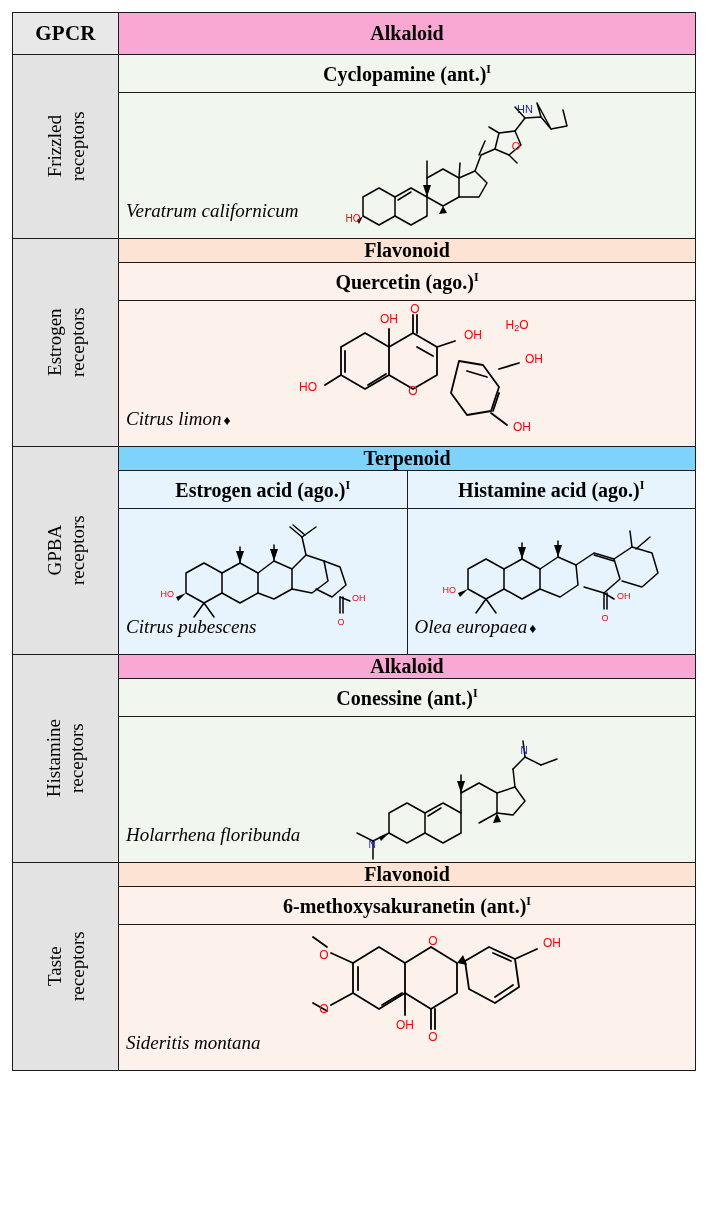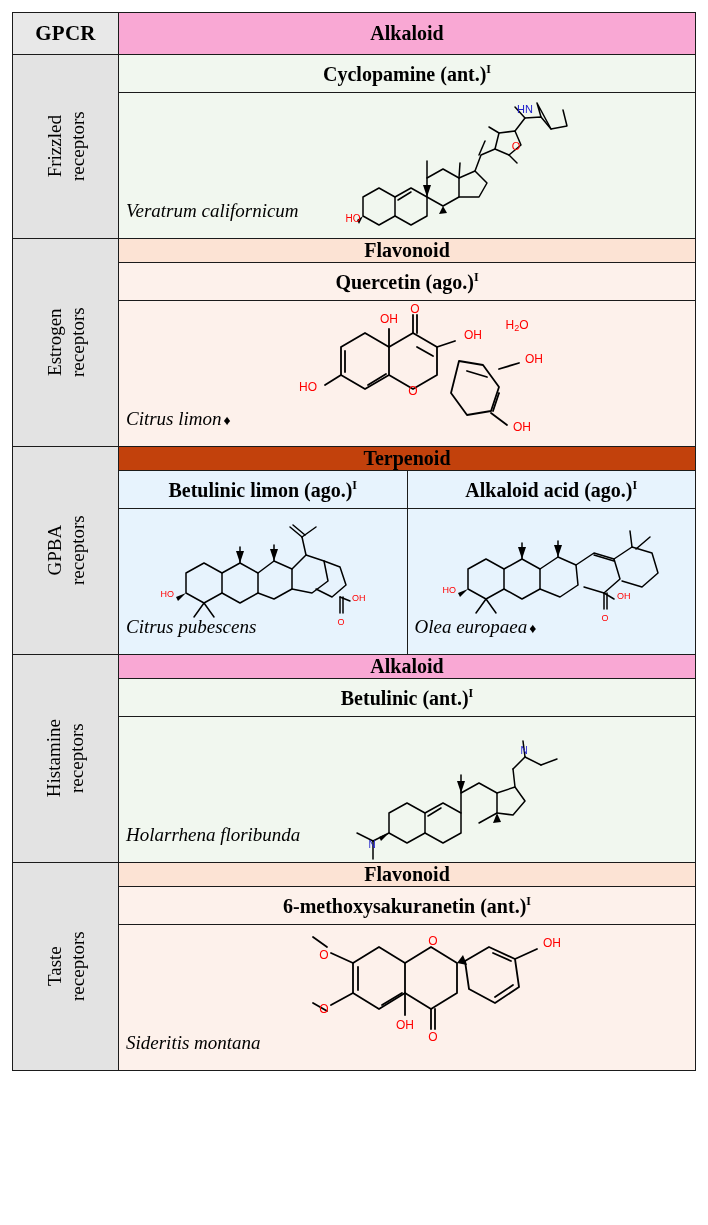--- a/index.html
+++ b/index.html
@@ -98,21 +98,21 @@
     z-index:1;
     pointer-events:none;
   }
   .mol svg{display:block;margin:0 auto;}
 
   
   .bg-green-head{background:#f9a8d4;}
   .bg-green-body{background:#f1f7ef;}
   .bg-orange-head{background:#fce3d4;}
   .bg-orange-body{background:#fdf1eb;}
-  .bg-blue-head{background:#c2410c;}
+  .bg-blue-head{background:#7dd3fc;}
   .bg-blue-body{background:#e7f3fd;}
 
   text{font-family:"Liberation Sans","DejaVu Sans",sans-serif;}
 </style>
 </head>
 <body>
 
 <div class="sheet">
 
 <table class="gpcr">
@@ -253,24 +253,24 @@
         <div class="rot">
           <span class="l1">GPBA</span>
           <span class="l2">receptors</span>
         </div>
       </div>
     </td>
     <td class="classband bg-blue-head" colspan="2">Terpenoid</td>
   </tr>
   <tr>
     <td class="cmpname bg-blue-body" style="width:226px">
-      <span>Betulinic limon (ago.)</span><span class="sup">I</span>
+      <span>Estrogen acid (ago.)</span><span class="sup">I</span>
     </td>
     <td class="cmpname bg-blue-body" style="width:352px">
-      <span>Alkaloid acid (ago.)</span><span class="sup">I</span>
+      <span>Histamine acid (ago.)</span><span class="sup">I</span>
     </td>
   </tr>
   <tr>
     <td class="structure bg-blue-body">
       <div class="struct-inner">
         <div class="mol">
           <svg width="226" height="146" viewBox="0 0 226 146">
             <g stroke="#000" stroke-width="1.5" fill="none" stroke-linecap="round" stroke-linejoin="round">
               <path d="M36 84 L36 64 L54 54 L72 64 L72 84 L54 94 Z"></path>
               <path d="M72 64 L90 54 L108 64 L108 84 L90 94 L72 84"></path>
@@ -348,21 +348,21 @@
         <div class="rot">
           <span class="l1">Histamine</span>
           <span class="l2">receptors</span>
         </div>
       </div>
     </td>
     <td class="classband bg-green-head" colspan="2">Alkaloid</td>
   </tr>
   <tr>
     <td class="cmpname bg-green-body" colspan="2">
-      <span>Betulinic  (ant.)</span><span class="sup">I</span>
+      <span>Conessine  (ant.)</span><span class="sup">I</span>
     </td>
   </tr>
   <tr>
     <td class="structure bg-green-body" colspan="2">
       <div class="struct-inner">
         <div class="mol">
           <svg width="560" height="146" viewBox="0 0 560 146">
             <g stroke="#000" stroke-width="1.5" fill="none" stroke-linecap="round" stroke-linejoin="round">
               <path d="M262 116 L262 96 L280 86 L298 96 L298 116 L280 126 Z"></path>
               <path d="M298 96 L316 86 L334 96 L334 116 L316 126 L298 116"></path>

